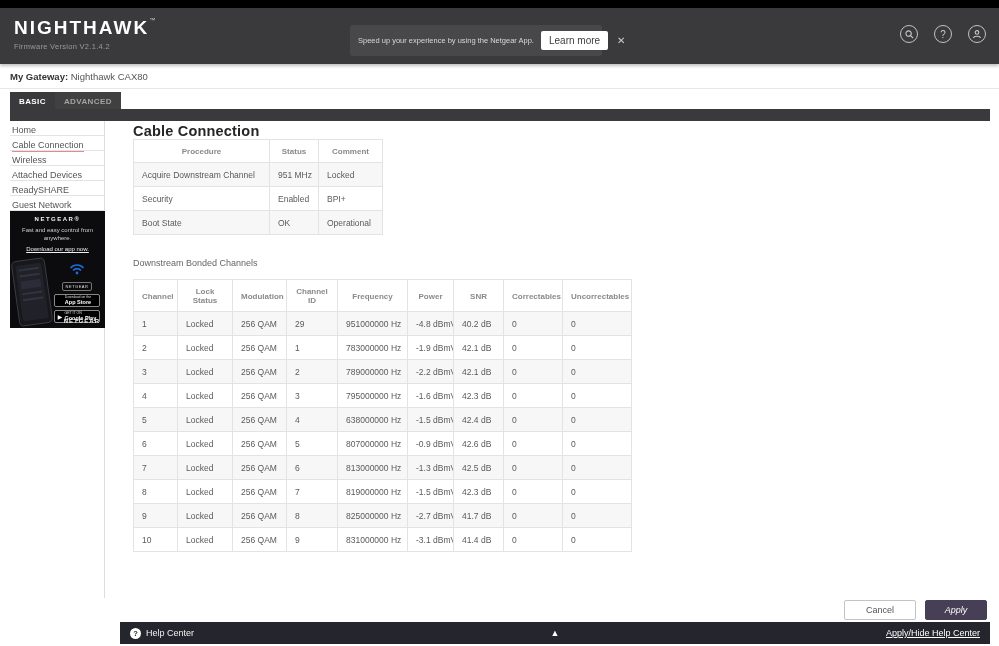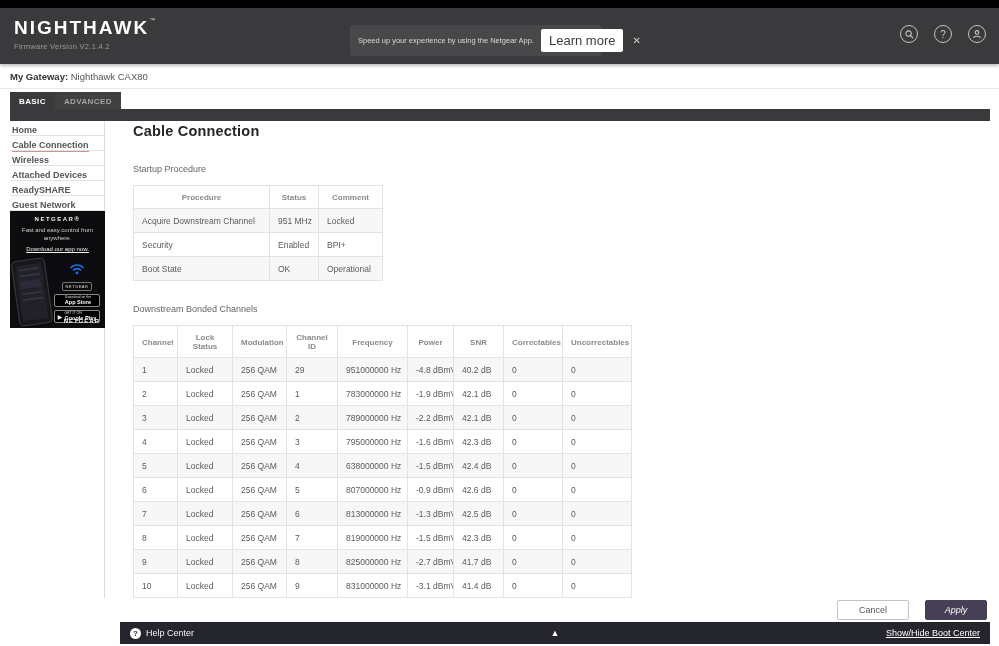--- a/index.html
+++ b/index.html
@@ -8,42 +8,42 @@
   
   .topbar { position:absolute; left:0; top:0; width:999px; height:8px; background:#000; }
   .header { position:absolute; left:0; top:8px; width:999px; height:56px; background:#3a3a3c; box-shadow:0 2px 3px rgba(0,0,0,.25); }
   .logo-wrap { position:absolute; left:14px; top:9px; color:#fff; }
   .logo { font-size:19px; font-weight:bold; letter-spacing:2px; color:#fdfdfd; }
   .logo-mark { font-size:6px; vertical-align:top; color:#cfcfcf; }
   .firmware { font-size:7.5px; color:#9b9b9b; margin-top:3px; letter-spacing:.3px; }
 
   .banner { position:absolute; left:350px; top:17px; width:252px; height:31px; background:#48484b; border-radius:3px; display:flex; align-items:center; padding:0 8px; gap:7px; }
   .banner-text { font-size:7.5px; color:#d8d8d8; white-space:nowrap; }
-  .learn-more { background:#fff; color:#3c3c3c; font-size:13px; border:none; border-radius:2px; padding:4px 8px; cursor:pointer; white-space:nowrap; }
+  .learn-more { background:#fff; color:#3c3c3c; font-size:10px; border:none; border-radius:2px; padding:4px 8px; cursor:pointer; white-space:nowrap; }
   .banner-close { color:#cfcfcf; font-size:10px; cursor:pointer; padding:2px; }
 
   .header-icons { position:absolute; right:13px; top:17px; display:flex; gap:16px; align-items:center; }
   .hicon { width:18px; height:18px; border:1px solid #c2c2c2; border-radius:50%; display:flex; align-items:center; justify-content:center; color:#c9c9c9; cursor:pointer; }
   .hicon svg { display:block; }
 
   
   .gateway-row { position:absolute; left:10px; top:71px; font-size:9.5px; color:#555; }
   .gateway-row b { color:#333; }
   .gateway-rule { position:absolute; left:0; top:88px; width:999px; border-bottom:1px solid #e7e7e7; }
 
   
   .tabs { position:absolute; left:10px; top:92px; display:flex; }
   .tab { font-size:8px; font-weight:bold; padding:5px 9px 4px; letter-spacing:.4px; cursor:pointer; }
   .tab.active { background:#3a3a3c; color:#fff; }
   .tab.inactive { background:#404040; color:#a3a3a3; }
   .darkstrip { position:absolute; left:10px; top:109px; width:980px; height:12px; background:#3a3a3c; }
 
   
   .sidebar { position:absolute; left:10px; top:121px; width:95px; height:477px; border-right:1px solid #ddd; background:#fff; }
-  .nav-item { font-size:9px; color:#555; padding:4px 2px 3px; border-bottom:1px solid #e3e3e3; cursor:pointer; height:15px;font-weight:bold; }
+  .nav-item { font-size:9px; color:#555; padding:4px 2px 3px; border-bottom:1px solid #e3e3e3; cursor:pointer; height:15px; }
   .nav-item .lbl { display:inline-block; }
   .nav-item.active .lbl { border-bottom:1px solid #d88f8f; padding-bottom:1px; }
 
   .promo { margin-top:0; width:95px; height:117px; background:#0c0c0e; color:#fff; position:relative; padding:5px 4px; overflow:hidden; }
   .promo-brand { text-align:center; font-size:6px; letter-spacing:1.5px; font-weight:bold; color:#f2f2f2; }
   .promo-line1 { text-align:center; font-size:6px; color:#cfcfcf; margin-top:4px; line-height:1.35; }
   .promo-line2 { text-align:center; font-size:6px; color:#eee; margin-top:4px; text-decoration:underline; cursor:pointer; }
   .promo-phone { position:absolute; left:5px; bottom:3px; width:34px; height:66px; background:#17171c; border:1px solid #3a3a42; border-radius:5px; transform:rotate(-8deg); }
   .promo-phone .screen { position:absolute; left:3px; top:4px; right:3px; bottom:4px; background:#21212a; border-radius:3px; }
   .promo-phone .screen i { display:block; height:2px; background:#34343f; margin:4px 3px 0; }
@@ -63,21 +63,21 @@
   .section-label { font-size:9px; color:#666; margin-top:25px; margin-bottom:11px; }
 
   table { border-collapse:collapse; table-layout:fixed; }
   th { font-size:8px; color:#8a8a8a; font-weight:bold; text-align:center; padding:7px 8px 6px; border:1px solid #e3e3e3; }
   td { font-size:8.5px; color:#5a5a5a; text-align:left; padding:7px 8px 6px; border:1px solid #e3e3e3; overflow:hidden; white-space:nowrap; }
   tbody tr:nth-child(odd) td { background:#f7f7f7; }
   .startup-table { width:249px; }
   .downstream-table { width:498px; }
 
   
-  .action-row { position:absolute; top:600px; right:12px; display:flex; gap:16px; }
+  .action-row { position:absolute; top:600px; right:12px; display:flex; gap:9px; }
   .btn { font-size:9px; height:20px; border-radius:2px; cursor:pointer; }
   .btn-cancel { width:72px; background:#fff; border:1px solid #c3c3c3; color:#555; }
   .btn-apply { width:62px; background:#473f55; border:1px solid #473f55; color:#fff;font-style:italic; }
 
   .footer-bar { position:absolute; left:120px; top:622px; width:870px; height:22px; background:#25252d; display:flex; align-items:center; padding:0 10px; color:#fff; }
   .fb-left { display:flex; align-items:center; gap:5px; }
   .q-icon { width:11px; height:11px; border-radius:50%; background:#fff; color:#25252d; font-size:7.5px; font-weight:bold; display:flex; align-items:center; justify-content:center; }
   .fb-label { font-size:9px; color:#f2f2f2;text-align:center; }
   .fb-collapse { position:absolute; left:50%; transform:translateX(-50%); font-size:9px; color:#fff; cursor:pointer; }
   .fb-right { margin-left:auto; font-size:9px; color:#fff; text-decoration:underline; cursor:pointer; }
@@ -173,21 +173,20 @@
         </span>
       </div>
     </div>
     <div class="promo-bottom">NETGEAR</div>
   </div>
 </div>
 
 <div class="content-area">
   <h1 class="page-title">Cable Connection</h1>
 
-  <div class="section-label">Startup Procedure</div>
   <table class="startup-table">
     <colgroup>
         <col style="width:136px">
         <col style="width:49px">
         <col style="width:64px">
       </colgroup>
     <thead>
         <tr>
           <th>Procedure</th>
           <th>Status</th>
@@ -358,14 +357,14 @@
   <button class="btn btn-cancel">Cancel</button>
   <button class="btn btn-apply">Apply</button>
 </div>
 
 <div class="footer-bar">
   <div class="fb-left">
     <span class="q-icon">?</span>
     <span class="fb-label">Help Center</span>
   </div>
   <span class="fb-collapse">▲</span>
-  <span class="fb-right">Show/Hide Boot Center</span>
+  <span class="fb-right">Apply/Hide Help Center</span>
 </div>
 
 </body></html>

